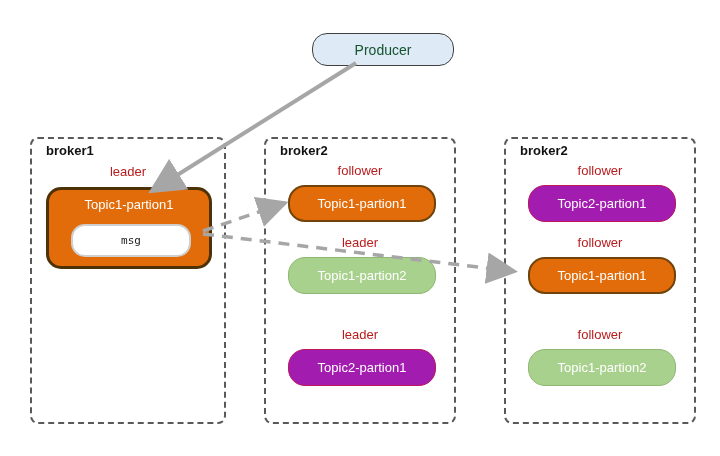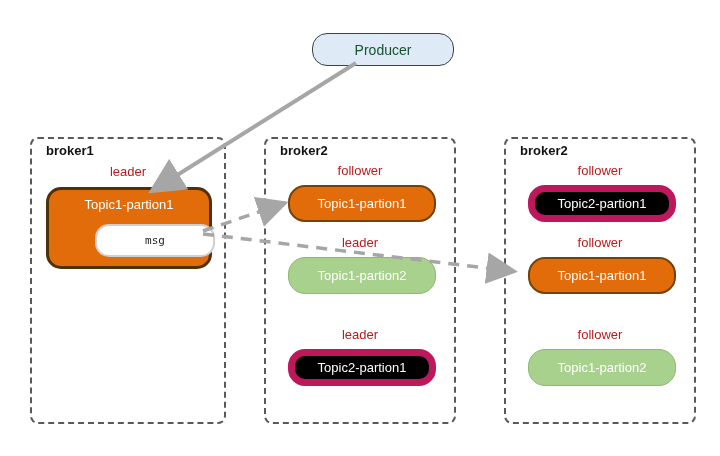--- a/index.html
+++ b/index.html
@@ -33,35 +33,35 @@
     position:absolute;left:0;width:100%;text-align:center;
     font-size:13px;color:#b91c1c;
   }
   .part{
     position:absolute;left:22px;width:148px;height:37px;border-radius:17px;
     display:flex;align-items:center;justify-content:center;
     font-size:13px;color:#ffffff;box-sizing:border-box;
   }
   .orange{background:#E36C0A;border:2px solid #70430b;}
   .green{background:#A9D18E;border:1px solid #8fb874;text-align:center;}
-  .blue{background:#000000;border:7px solid #be185d;text-align:right;}
+  .blue{background:#a21caf;border:1px solid #be185d;text-align:right;}
   .leader-big{
     position:absolute;left:14px;top:48px;width:166px;height:82px;
     background:#E36C0A;border:3px solid #4d3208;border-radius:15px;
     box-sizing:border-box;
   }
   .leader-big .part-title{
     position:absolute;top:7px;left:0;width:100%;text-align:center;
     font-size:13px;color:#ffffff;
   }
   .msg-pill{
     position:absolute;left:22px;top:34px;width:116px;height:29px;
     background:#ffffff;border:2px solid #cfcfcf;border-radius:14px;
     display:flex;align-items:center;justify-content:center;
-    font-family:"DejaVu Sans Mono", monospace;font-size:11px;color:#222;margin-left:24px;
+    font-family:"DejaVu Sans Mono", monospace;font-size:11px;color:#222;
   }
   svg.arrows{position:absolute;left:0;top:0;width:720px;height:456px;pointer-events:none;}
 </style>
 </head>
 <body>
 
 <div class="canvas">
 
   <div class="producer">
     <span>Producer</span>

